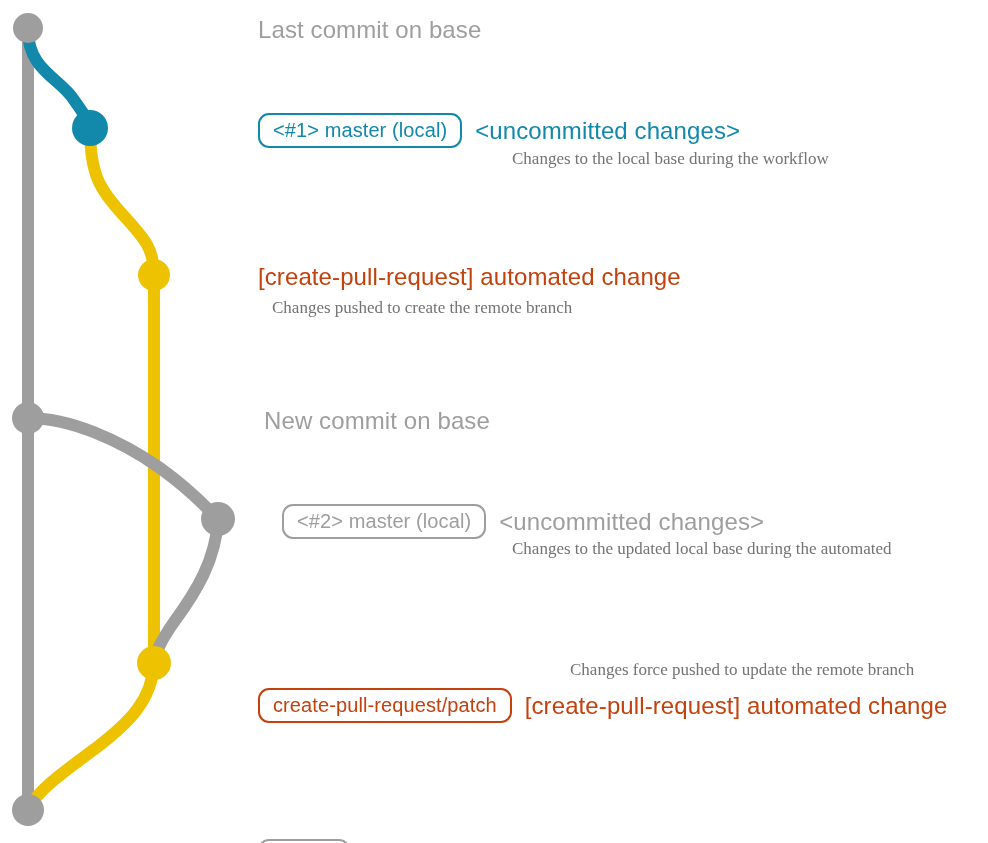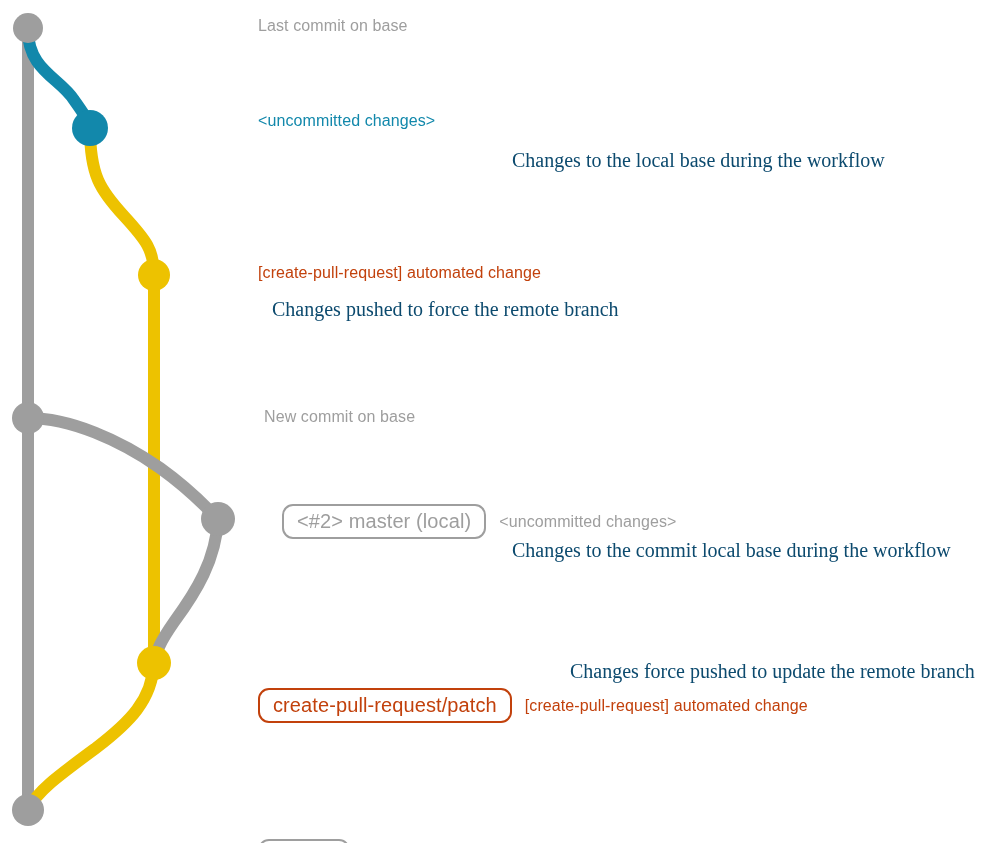--- a/index.html
+++ b/index.html
@@ -38,36 +38,36 @@
     border: 2px solid currentColor;
     border-radius: 11px;
     padding: 5px 13px 6px 13px;
     font-size: 20px;
     line-height: 1;
     letter-spacing: 0.1px;
     box-sizing: border-box;
   }
 
   .headline {
-    font-size: 16px;
+    font-size: 24px;
     line-height: 1;
     letter-spacing: 0.1px;
     text-align: right;
   }
 
   .pill + .headline {
     margin-left: 13px;
   }
 
   .desc {
     position: absolute;
     font-family: "Liberation Serif", serif;
-    font-size: 20px;
+    font-size: 17px;
     line-height: 1;
-    color: #0c4a6e;
+    color: #737373;
     white-space: nowrap;
   }
 
   .c-gray   { color: #9e9e9e; }
   .c-blue   { color: #1288ab; }
   .c-yellow { color: #c2410c; }
 </style>
 </head>
 <body>
 
@@ -94,38 +94,39 @@
   <circle cx="218" cy="519" r="17" fill="#9e9e9e"></circle>
   <circle cx="154" cy="663" r="17" fill="#edc200"></circle>
   <circle cx="28" cy="810" r="16" fill="#9e9e9e"></circle>
 </svg>
 
 <div class="row" style="left:258px; top:18px;">
   <span class="headline c-gray">Last commit on base</span>
 </div>
 
 <div class="row" style="left:258px; top:113px;">
+  <span class="pill c-blue">&lt;#1&gt; master (local)</span>
   <span class="headline c-blue">&lt;uncommitted changes&gt;</span>
 </div>
 <div class="desc" style="left:512px; top:150px;">Changes to the local base during the workflow</div>
 
 <div class="row" style="left:258px; top:265px;">
   <span class="headline c-yellow">[create-pull-request] automated change</span>
 </div>
-<div class="desc" style="left:272px; top:299px;">Changes pushed to force the remote branch</div>
+<div class="desc" style="left:272px; top:299px;">Changes pushed to create the remote branch</div>
 
 <div class="row" style="left:258px; top:409px;margin-left:6px;">
   <span class="headline c-gray">New commit on base</span>
 </div>
 
 <div class="row" style="left:258px; top:504px;margin-left:24px;">
   <span class="pill c-gray">&lt;#2&gt; master (local)</span>
   <span class="headline c-gray">&lt;uncommitted changes&gt;</span>
 </div>
-<div class="desc" style="left:512px; top:540px;">Changes to the commit local base during the workflow</div>
+<div class="desc" style="left:512px; top:540px;">Changes to the updated local base during the automated</div>
 
 <div class="row" style="left:258px; top:646px;margin-top:42px;">
   <span class="pill c-yellow">create-pull-request/patch</span>
   <span class="headline c-yellow">[create-pull-request] automated change</span>
 </div>
 <div class="desc" style="left:570px; top:661px;">Changes force pushed to update the remote branch</div>
 
 <div class="row" style="left:258px; top:839px;">
   <span class="pill c-gray">master</span>
 </div>

